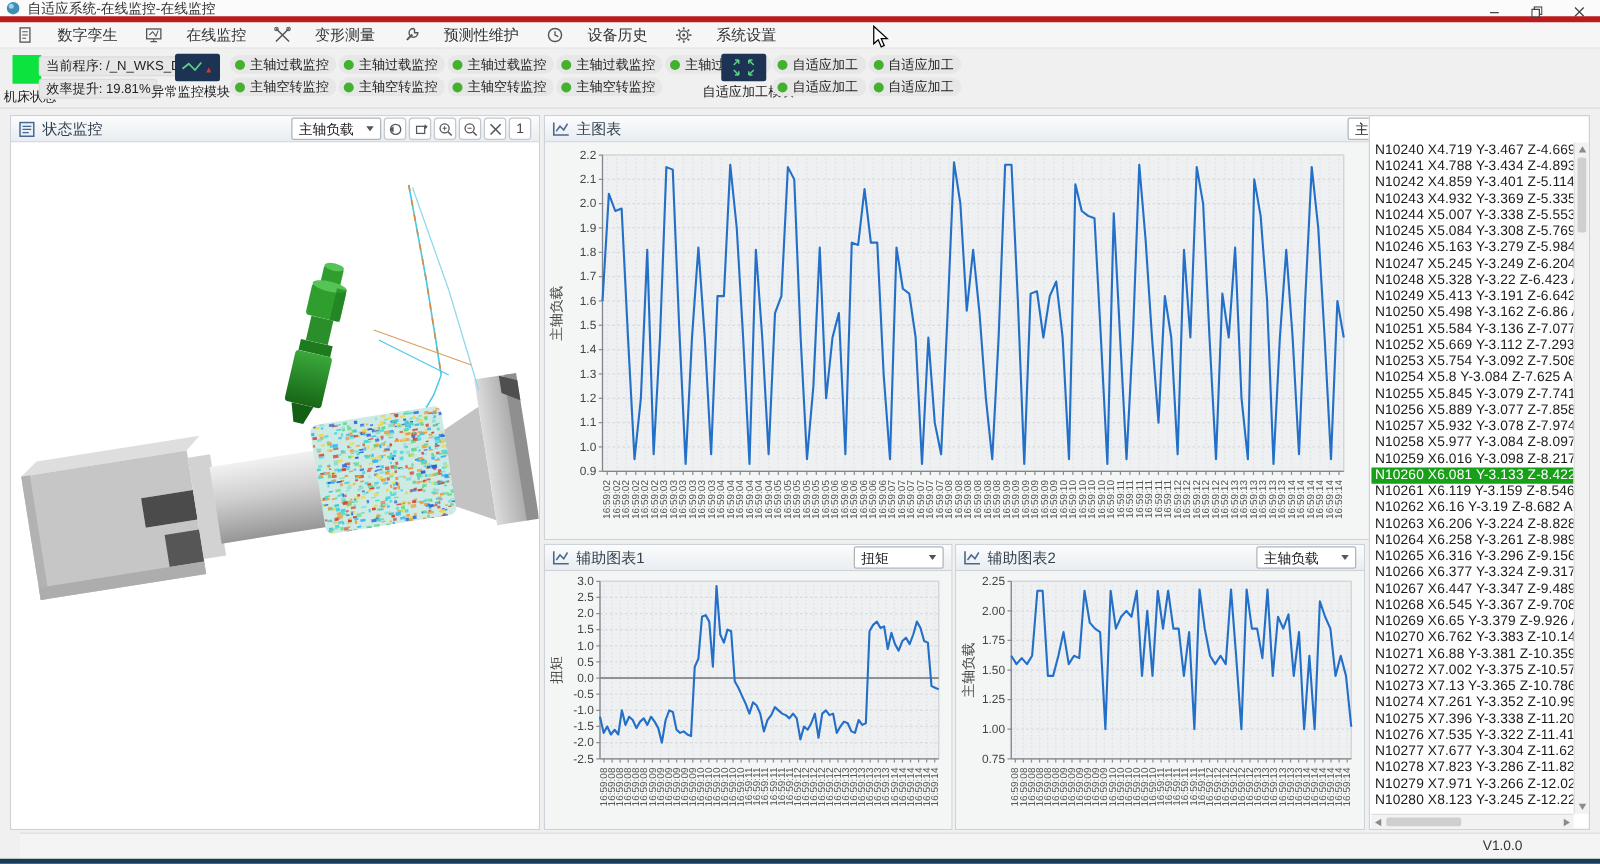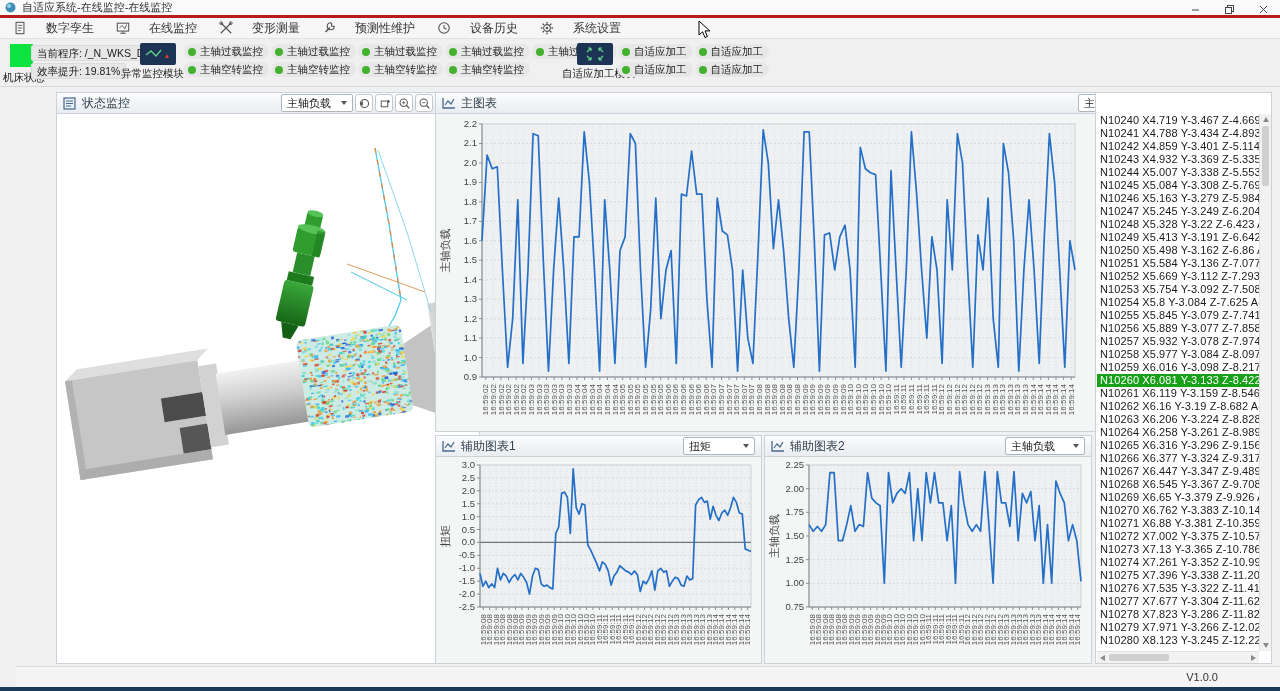--- a/index.html
+++ b/index.html
@@ -2,21 +2,21 @@
 <html><head>
 <meta charset="utf-8">
 <style>
   * { margin:0; padding:0; box-sizing:border-box; }
   html,body { width:1280px; height:691px; overflow:hidden;
     font-family:"Liberation Sans", sans-serif; background:#e9eaec; }
   #win { position:absolute; inset:0; background:#f0f0f0; }
 
   
   .titlebar { position:absolute; left:0; top:0; width:1280px; height:18px;
-    background:#fbfbfb; border-bottom:3px solid #b91c1c; display:flex; align-items:center; }
+    background:#fbfbfb; border-bottom:5px solid #b91c1c; display:flex; align-items:center; }
   .titlebar .appicon { margin:0 6px 0 5px; }
   .titlebar .title { font-size:11px; color:#333; }
   .win-controls { position:absolute; right:0; top:0; height:18px; display:flex; }
   .win-btn { width:34px; height:18px; display:flex; align-items:center; justify-content:center; }
 
   
   .menubar { position:absolute; left:0; top:18px; width:1280px; height:21px;
     background:#f6f6f6; border-bottom:1px solid #e2e2e2; display:flex; align-items:center; padding-left:6px; }
   .menu-item { display:flex; align-items:center; gap:19px; padding:2px 7px; margin-right:8px;
     font-size:12px; color:#333; cursor:default; }
@@ -247,21 +247,21 @@
           <span class="dot" style="background: rgb(68, 177, 46);"></span>
           <span>自适应加工</span>
         </div>
         <div class="badge">
           <span class="dot" style="background: rgb(68, 177, 46);"></span>
           <span>自适应加工</span>
         </div>
       </div>
   </div>
 
-  <div class="panel" style="left:8px; top:92px; width:424px; height:572px;margin-left:48px;">
+  <div class="panel" style="left:8px; top:92px; width:424px; height:572px;">
     <div class="phead">
       <svg width="14" height="13" viewBox="0 0 14 13">
         <rect x="1" y="1" width="11" height="11" fill="#e8f0f8" stroke="#49688c" stroke-width="1.2"></rect>
         <line x1="3" y1="4" x2="10" y2="4" stroke="#49688c"></line>
           <line x1="3" y1="6.5" x2="10" y2="6.5" stroke="#49688c"></line>
           <line x1="3" y1="9" x2="8" y2="9" stroke="#49688c"></line>
       </svg>
       <span class="ptitle">状态监控</span>
       <div class="head-tools">
         <div class="dropdown" style="width:72px;">

